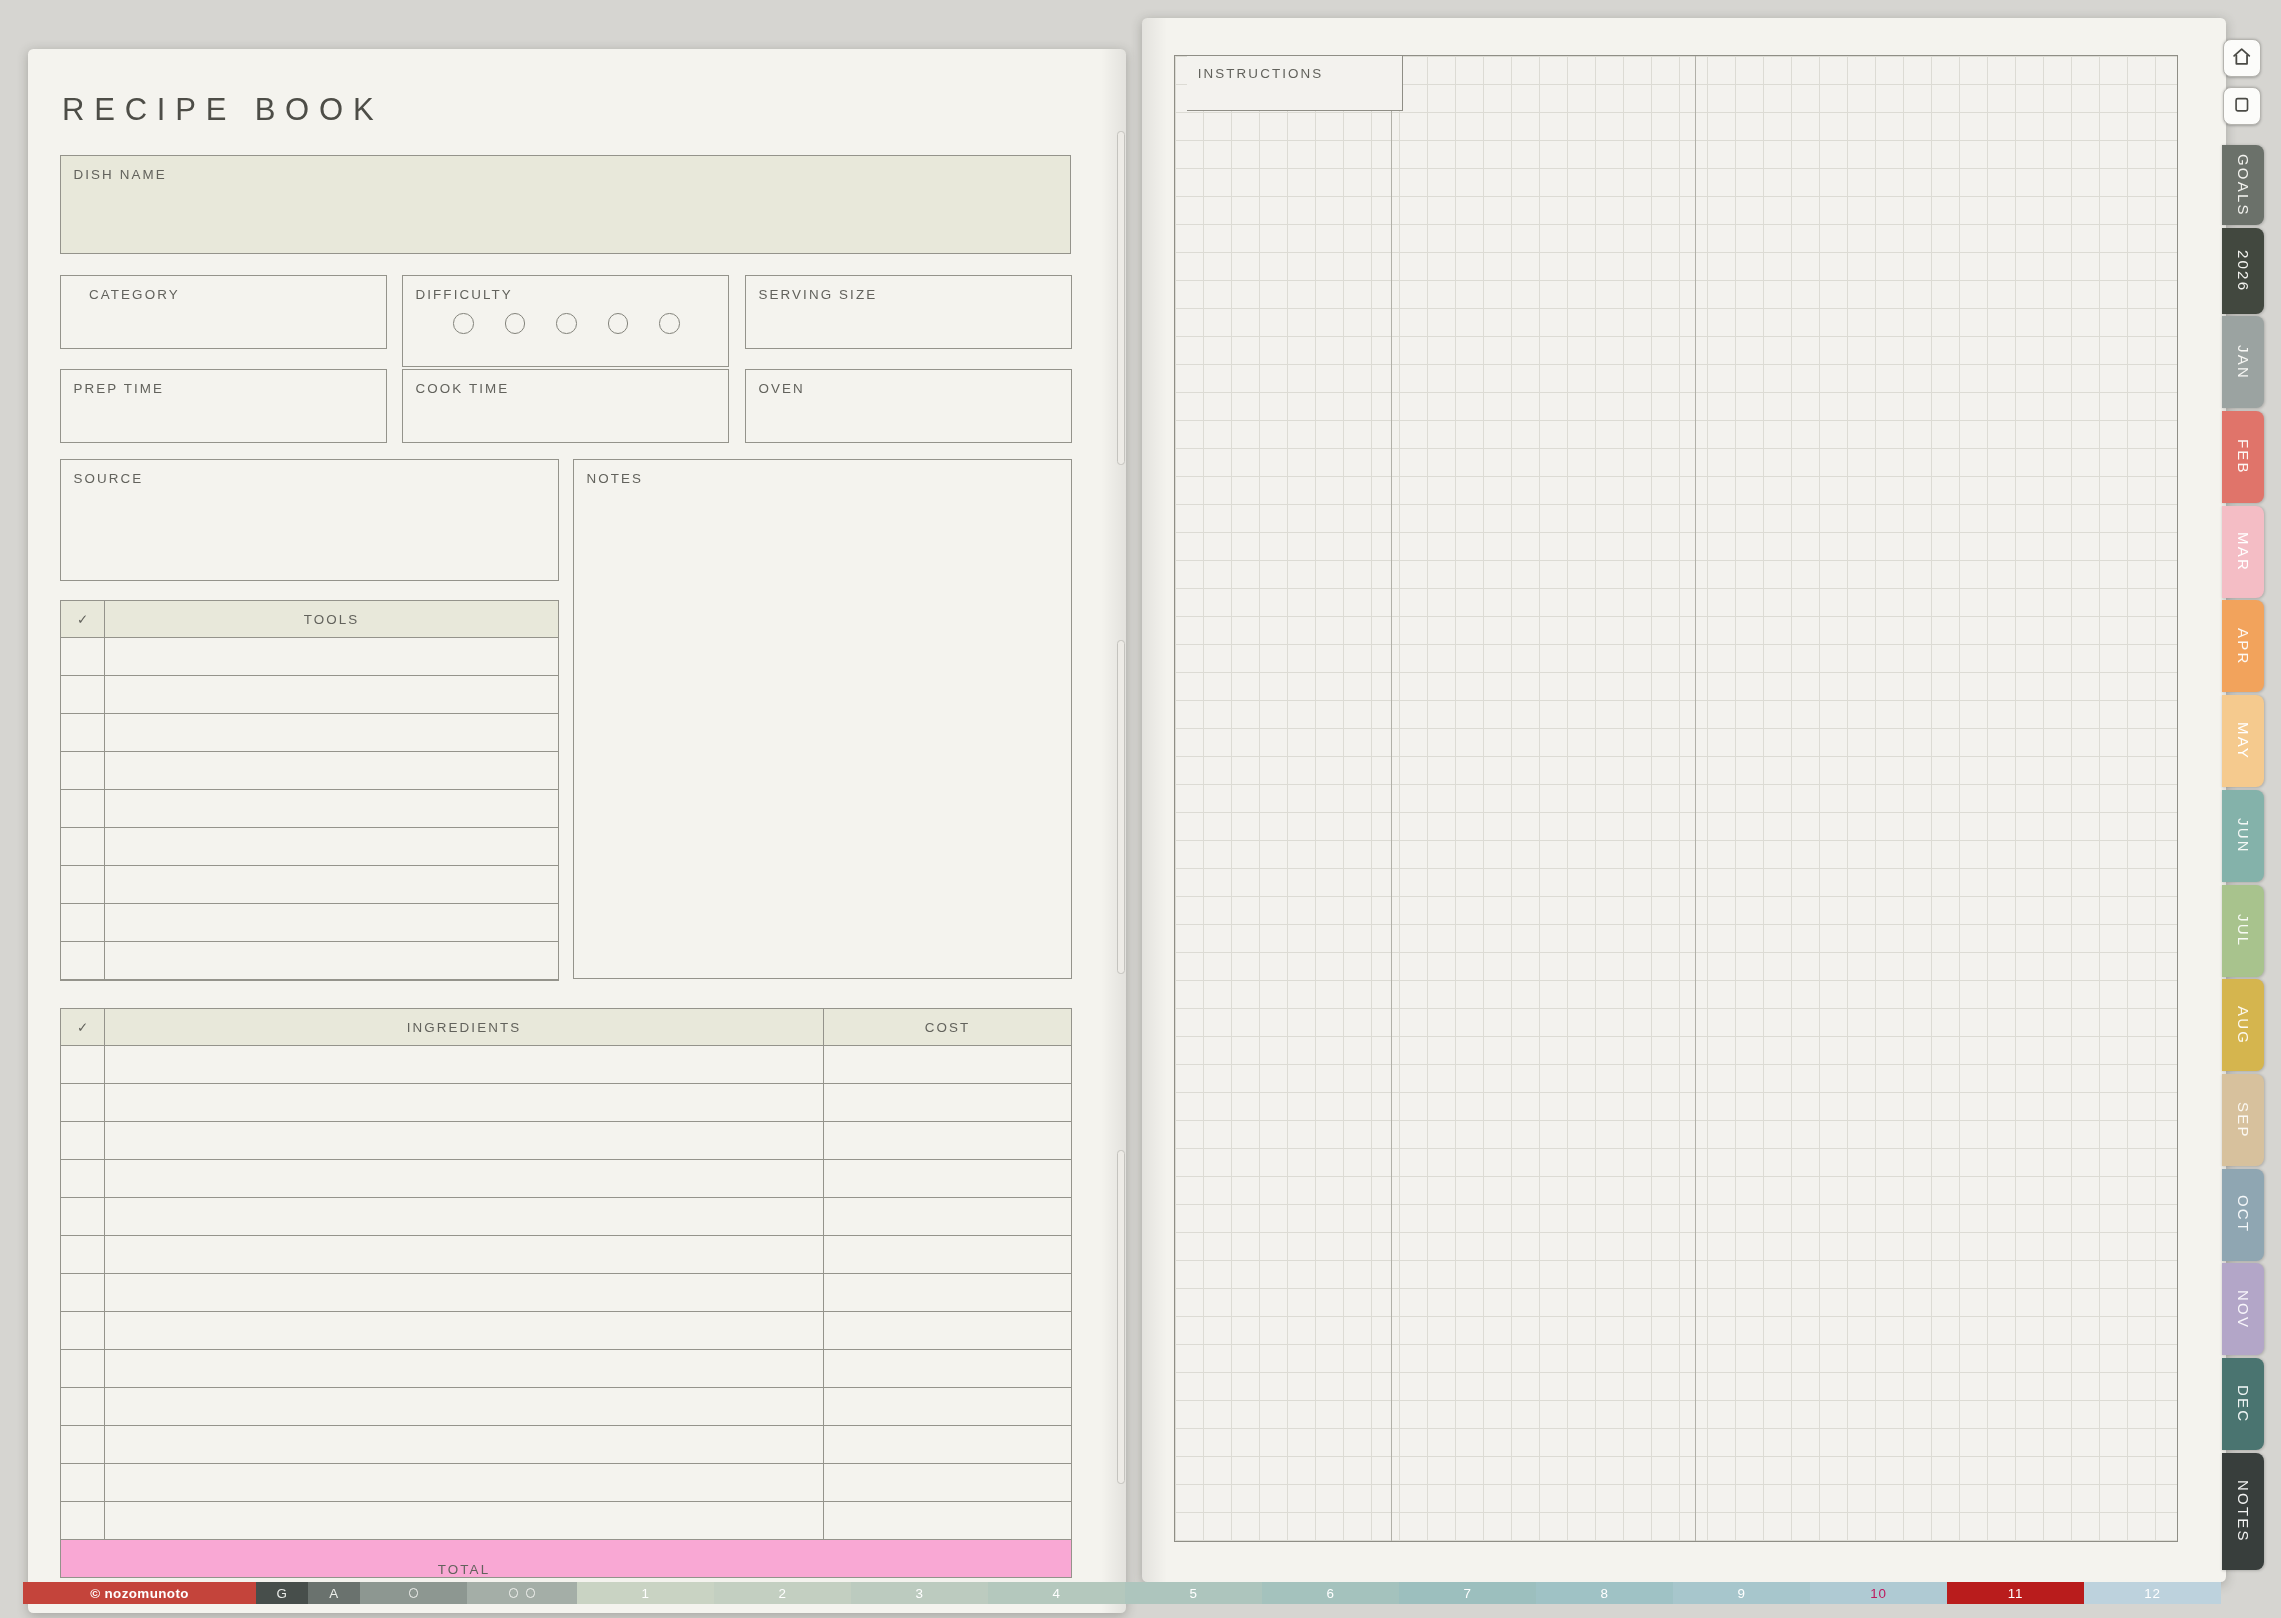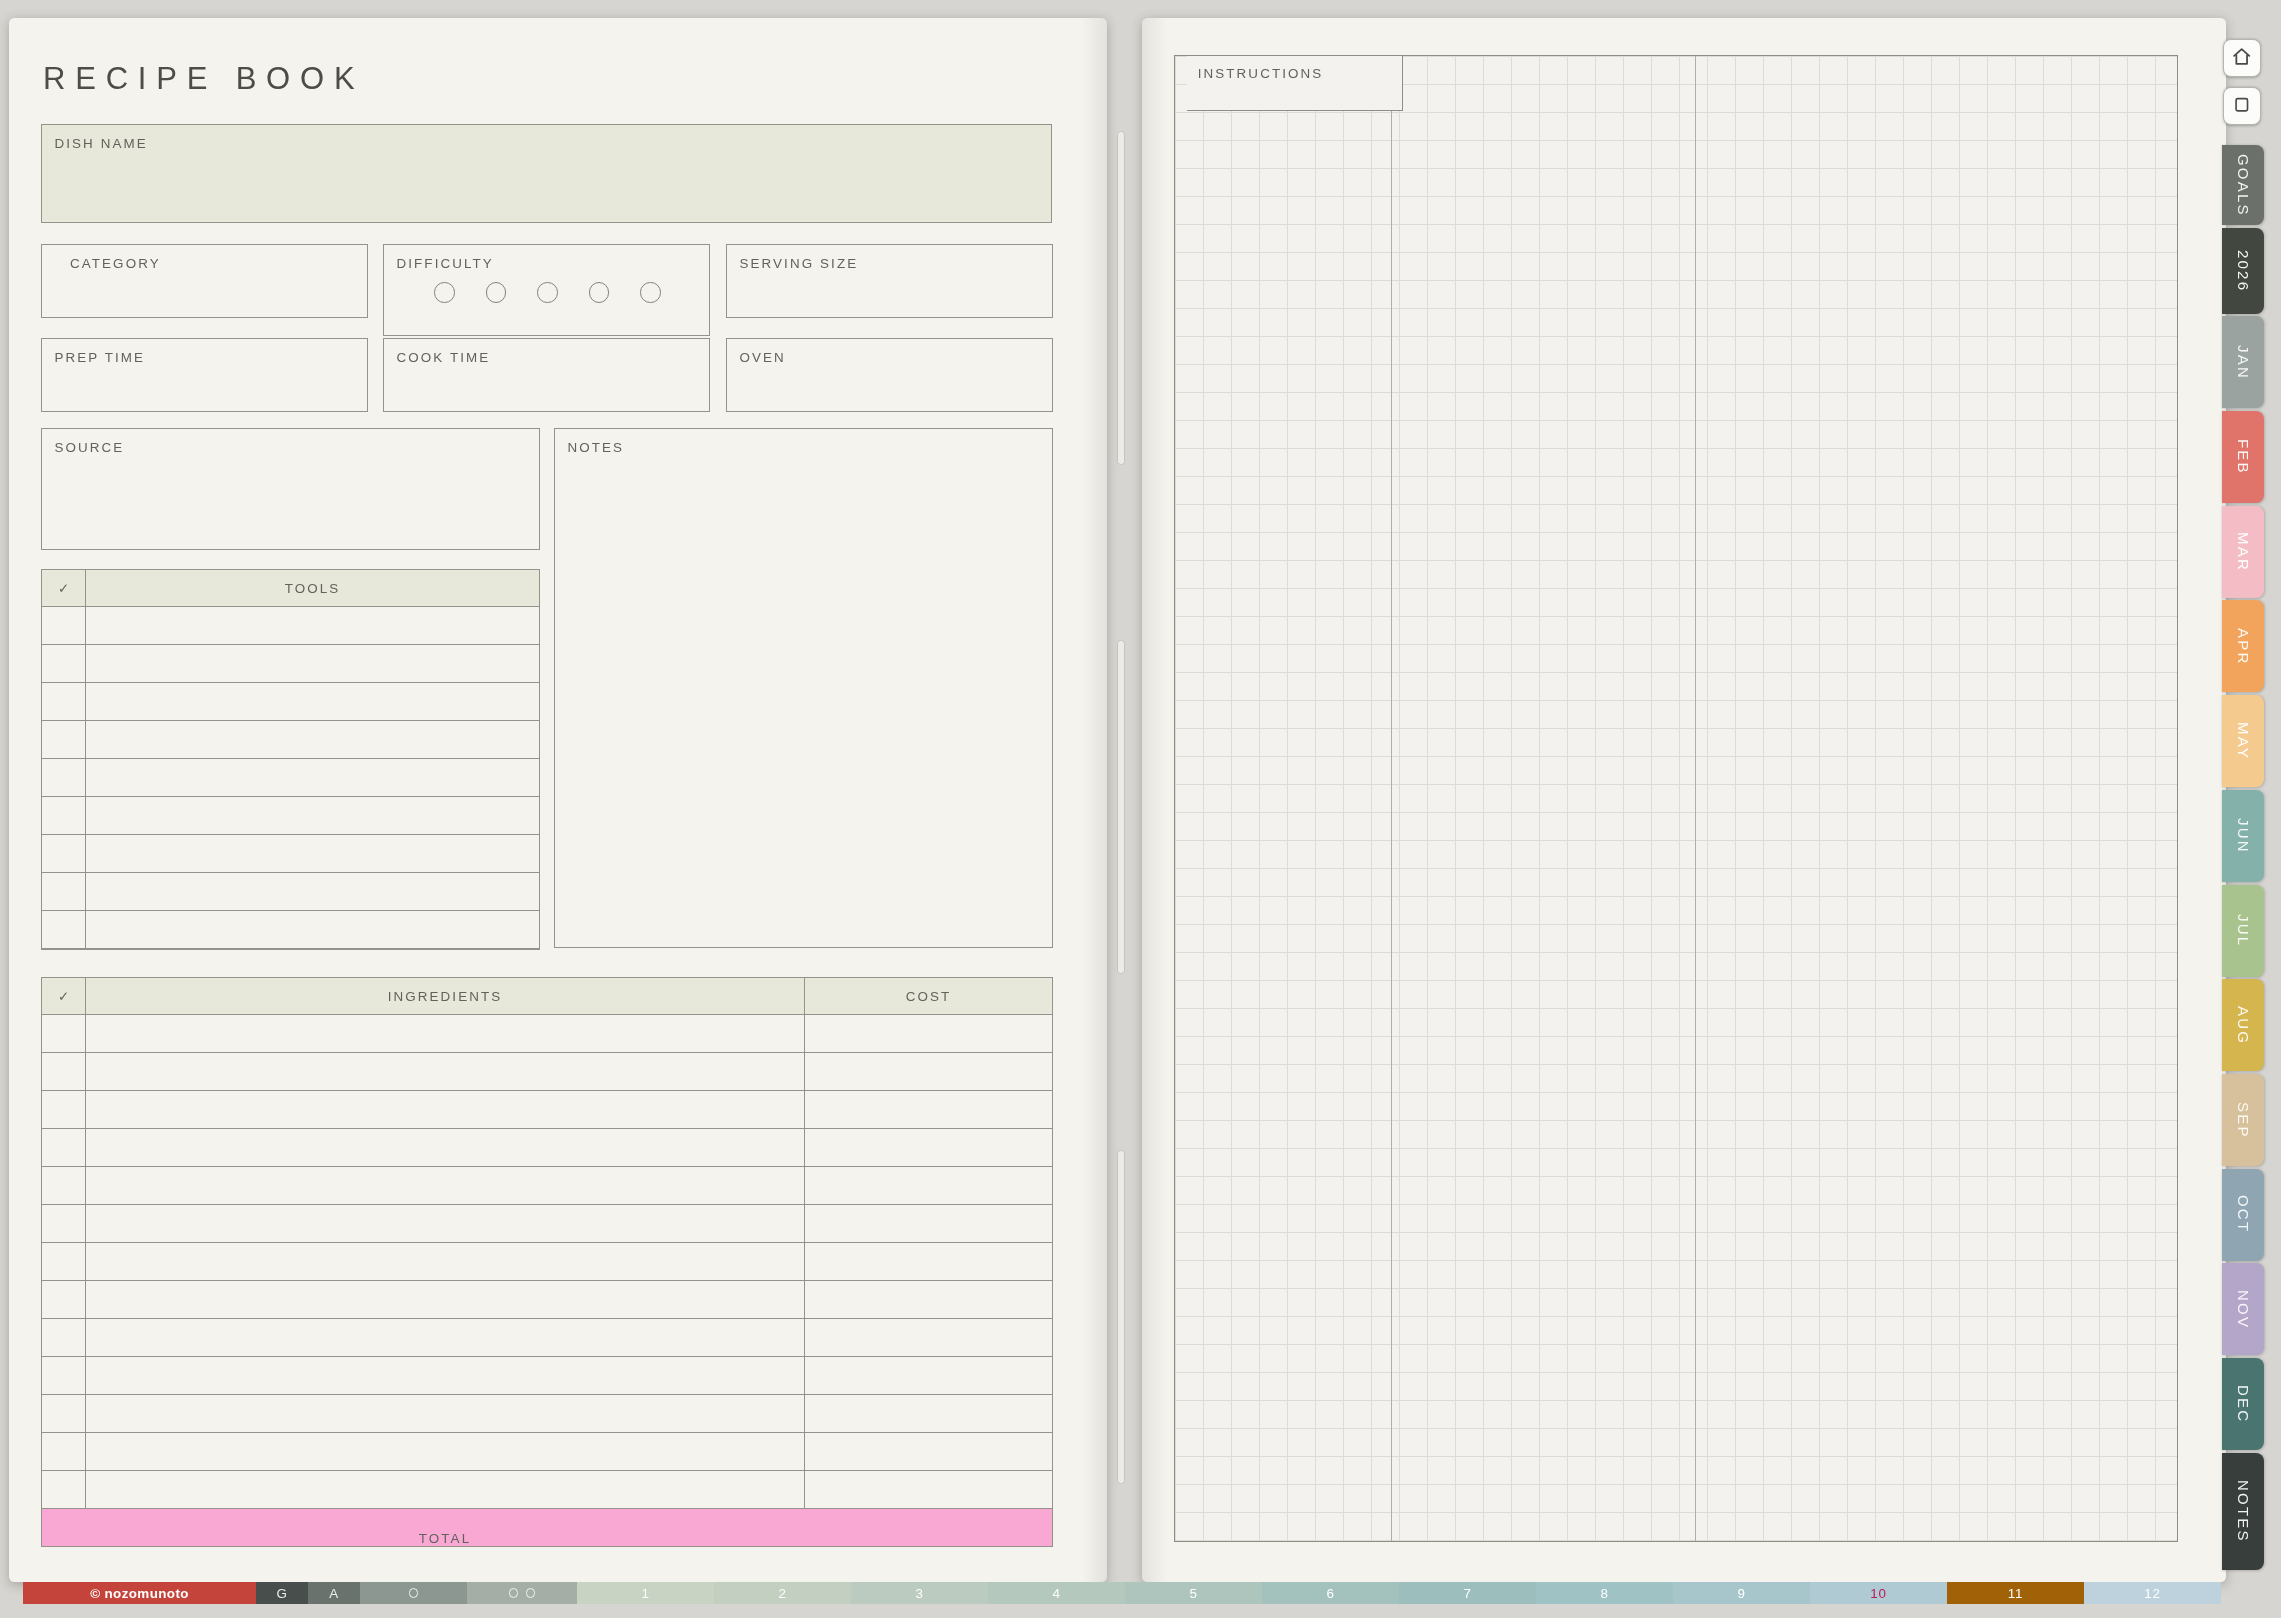--- a/index.html
+++ b/index.html
@@ -5,21 +5,21 @@
   * { margin:0; padding:0; box-sizing:border-box; }
   html,body { background:#d6d5d1; }
   .canvas {
     position:relative; width:2281px; height:1618px; background:#d6d5d1;
     font-family:"Liberation Sans", sans-serif; overflow:hidden;
   }
   .page {
     position:absolute; top:18px; height:1564px; background:#f4f3ee;
     border-radius:5.3px; box-shadow:0 2.7px 10.7px rgba(55,55,50,0.30);
   }
-  .left-page  { left:9px;  width:1098px; }
+  .left-page  { left:28px;  width:1098px;margin-top:31px; }
   .right-page { left:1142px; width:1084px; }
   .left-page::after {
     content:""; position:absolute; right:0; top:0; bottom:0; width:25px;
     background:linear-gradient(to right, rgba(0,0,0,0), rgba(0,0,0,0.07));
     border-radius:0 5.3px 5.3px 0; pointer-events:none;
   }
   .right-page::before {
     content:""; position:absolute; left:0; top:0; bottom:0; width:25px;
     background:linear-gradient(to left, rgba(0,0,0,0), rgba(0,0,0,0.07));
     border-radius:5.3px 0 0 5.3px; pointer-events:none;
@@ -357,18 +357,18 @@
       <div class="fseg" style="background: rgb(201, 211, 195); width: 137px; flex: 0 0 137px; color: rgb(255, 255, 255);">1</div>
       <div class="fseg" style="background: rgb(195, 207, 193); width: 137px; flex: 0 0 137px; color: rgb(255, 255, 255);">2</div>
       <div class="fseg" style="background: rgb(188, 203, 191); width: 137px; flex: 0 0 137px; color: rgb(255, 255, 255);">3</div>
       <div class="fseg" style="background: rgb(180, 200, 189); width: 137px; flex: 0 0 137px; color: rgb(255, 255, 255);">4</div>
       <div class="fseg" style="background: rgb(173, 197, 189); width: 137px; flex: 0 0 137px; color: rgb(255, 255, 255);">5</div>
       <div class="fseg" style="background: rgb(164, 194, 189); width: 137px; flex: 0 0 137px; color: rgb(255, 255, 255);">6</div>
       <div class="fseg" style="background: rgb(156, 191, 190); width: 137px; flex: 0 0 137px; color: rgb(255, 255, 255);">7</div>
       <div class="fseg" style="background: rgb(159, 194, 197); width: 137px; flex: 0 0 137px; color: rgb(255, 255, 255);">8</div>
       <div class="fseg" style="background: rgb(167, 198, 204); width: 137px; flex: 0 0 137px; color: rgb(255, 255, 255);">9</div>
       <div class="fseg" style="background: rgb(175, 202, 211); width: 137px; flex: 0 0 137px; color: #be185d;">10</div>
-      <div class="fseg" style="background: #a16207; width: 137px; flex: 0 0 137px; color: rgb(255, 255, 255);">11</div>
+      <div class="fseg" style="background: #b91c1c; width: 137px; flex: 0 0 137px; color: rgb(255, 255, 255);">11</div>
       <div class="fseg" style="background: rgb(189, 210, 221); width: 137px; flex: 0 0 137px; color: rgb(255, 255, 255);">12</div>
     </div>
 
 </div>
 
 
 </body></html>

